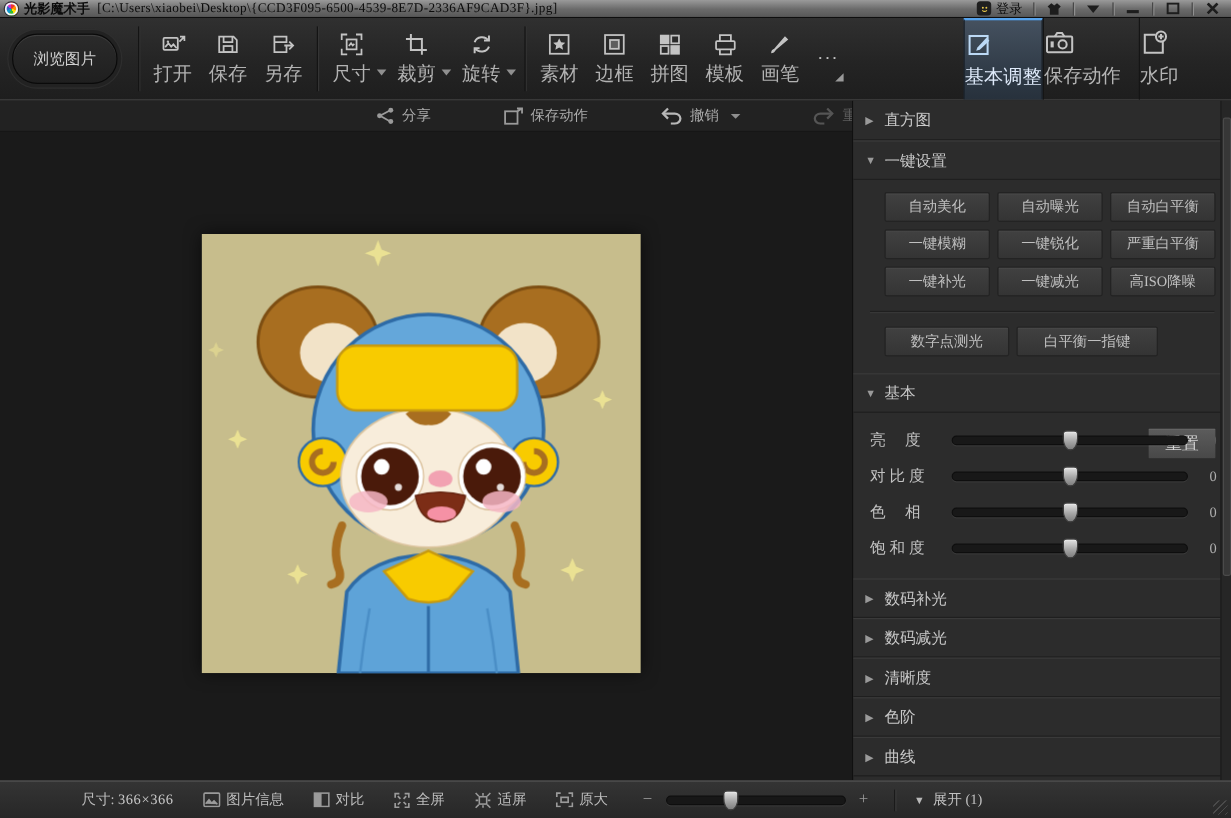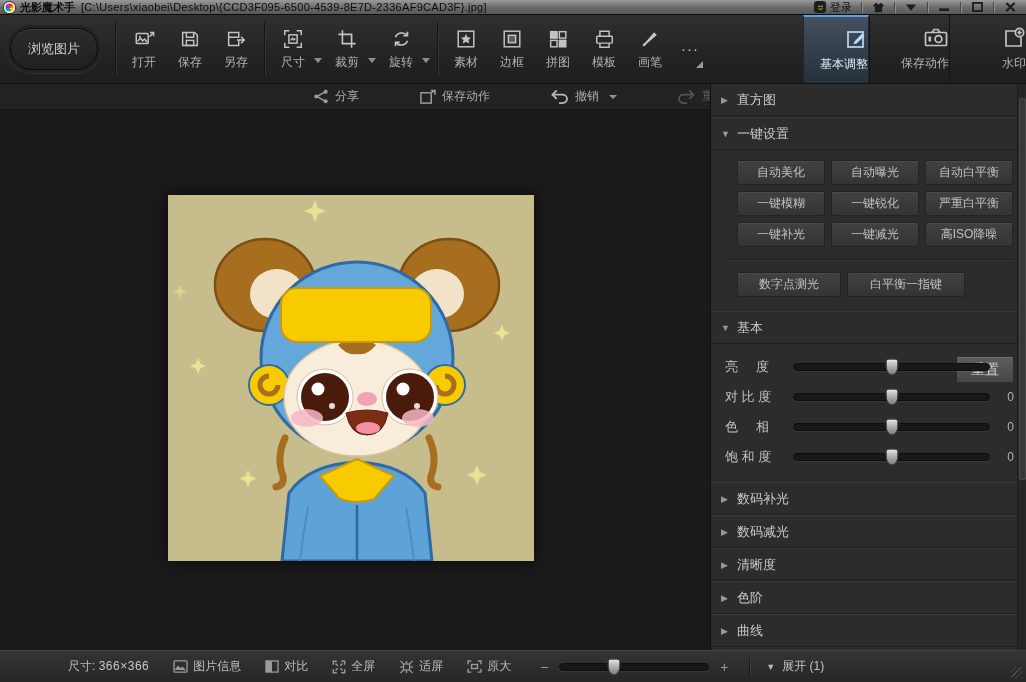--- a/index.html
+++ b/index.html
@@ -1,18 +1,18 @@
 <!DOCTYPE html>
 <html><head>
 <meta charset="utf-8">
 <style>
   * { margin:0; padding:0; box-sizing:border-box; }
   html,body { width:1026px; height:682px; overflow:hidden; background:#191919;
     font-family:"Liberation Sans","DejaVu Sans",sans-serif; }
-  #app { position:relative; width:1026px; height:682px; background:#a3a3a3; }
+  #app { position:relative; width:1026px; height:682px; background:#a3a3a3;font-family:Liberation Serif, serif; }
 
   
   #titlebar { position:absolute; left:0; top:0; width:1026px; height:15px;
     background:linear-gradient(180deg,#9a9a9a,#6a6a6a 55%,#585858);
     display:flex; align-items:center; font-size:11px; color:#0c0c0c;
     border-bottom:1px solid #0e0e0e; }
   .logo { width:11px; height:11px; border-radius:50%; margin:0 5px 0 4px;
     background:conic-gradient(#e33 0 14%,#f80 14% 28%,#fd0 28% 42%,#3b3 42% 57%,#19c 57% 71%,#36c 71% 85%,#c3c 85% 100%);
     box-shadow:inset 0 0 0 1.5px #f5f5f5, 0 0 0 1px #333; }
   .app-name { font-weight:bold; margin-right:6px; white-space:nowrap; }
@@ -30,32 +30,32 @@
     background:linear-gradient(180deg,#303030,#242424 55%,#1e1e1e);
     border-bottom:1px solid #121212; display:flex; align-items:center; }
   .browse-btn { flex:0 0 auto; width:88px; height:42px; margin:0 12px 0 10px;
     border-radius:21px; background:linear-gradient(180deg,#2b2b2b,#1f1f1f);
     border:1px solid #0a0a0a;
     box-shadow:inset 0 1px 0 rgba(255,255,255,.09), 0 0 0 3px #222, 0 0 0 4px #2e2e2e;
     color:#cfcfcf; font-size:13px; display:flex; align-items:center; justify-content:center; }
   .tool-sep { width:1px; height:54px; background:#141414; box-shadow:1px 0 0 #343434; margin:0 5px; flex:0 0 auto; }
   .tool { width:46px; height:54px; display:flex; flex-direction:column; align-items:center;
     justify-content:center; gap:4px; color:#c3c3c3; flex:0 0 auto; position:relative; }
-  .tool .lbl { font-size:12px; color:#b2b2b2; white-space:nowrap; }
+  .tool .lbl { font-size:16px; color:#b2b2b2; white-space:nowrap; }
   .tool svg { display:block; }
   .dd { width:0; height:0; border-left:4px solid transparent; border-right:4px solid transparent;
     border-top:5px solid #8f8f8f; margin:22px 2px 0 -2px; flex:0 0 auto; }
   .more-tool { width:34px; }
   .more-glyph { font-size:15px; color:#c3c3c3; letter-spacing:1px; line-height:10px; }
   .corner-tri { position:absolute; right:4px; bottom:8px; width:0; height:0;
     border-left:7px solid transparent; border-bottom:7px solid #9a9a9a; }
 
   #tabs { margin-left:auto; display:flex; height:100%; flex:0 0 auto; }
-  .tab { height:100%; display:flex; flex-direction:column; align-items:flex-end; justify-content:center;
-    gap:5px; border-left:1px solid #151515; color:#b5b5b5; font-size:12px; }
+  .tab { height:100%; display:flex; flex-direction:column; align-items:flex-start; justify-content:center;
+    gap:5px; border-left:1px solid #151515; color:#b5b5b5; font-size:16px; }
   .tab svg { display:block; }
   .tab.active { background:linear-gradient(180deg,#45515f,#2e3945 70%,#27313c);
     border-top:2px solid #57a3ec; border-left:1px solid #1d2733; border-right:1px solid #1d2733;
     color:#dfeafa; }
   .tab.active svg { color:#bcd9f5; }
 
   
   #actionbar { position:absolute; left:0; top:84px; width:710px; height:26px;
     background:#222222; border-bottom:1px solid #161616;
     display:flex; align-items:center; font-size:12px; color:#acacac; }

